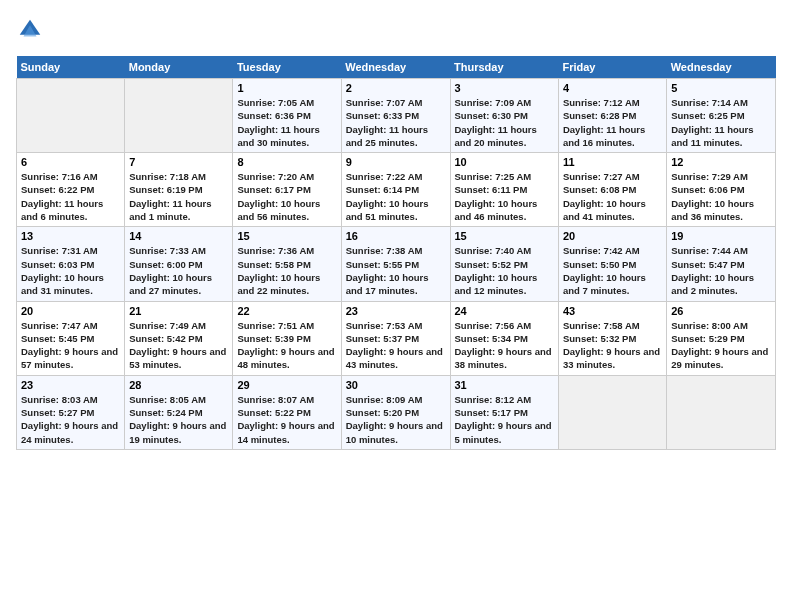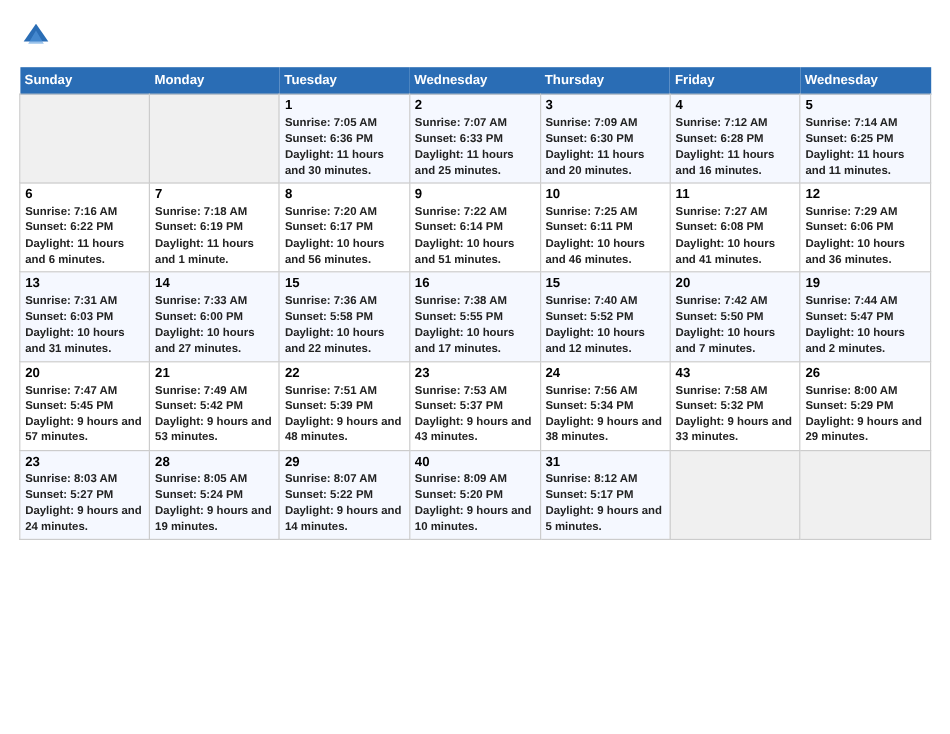--- a/index.html
+++ b/index.html
@@ -249,21 +249,21 @@
         </td>
         <td>
           <span class="day-number">28</span>
           <div class="day-info">Sunrise: 8:05 AM<br>Sunset: 5:24 PM<br>Daylight: 9 hours and 19 minutes.</div>
         </td>
         <td>
           <span class="day-number">29</span>
           <div class="day-info">Sunrise: 8:07 AM<br>Sunset: 5:22 PM<br>Daylight: 9 hours and 14 minutes.</div>
         </td>
         <td>
-          <span class="day-number">40</span>
+          <span class="day-number">30</span>
           <div class="day-info">Sunrise: 8:09 AM<br>Sunset: 5:20 PM<br>Daylight: 9 hours and 10 minutes.</div>
         </td>
         <td>
           <span class="day-number">31</span>
           <div class="day-info">Sunrise: 8:12 AM<br>Sunset: 5:17 PM<br>Daylight: 9 hours and 5 minutes.</div>
         </td>
         <td class="empty-cell"></td>
         <td class="empty-cell"></td>
       </tr>
     </tbody>

